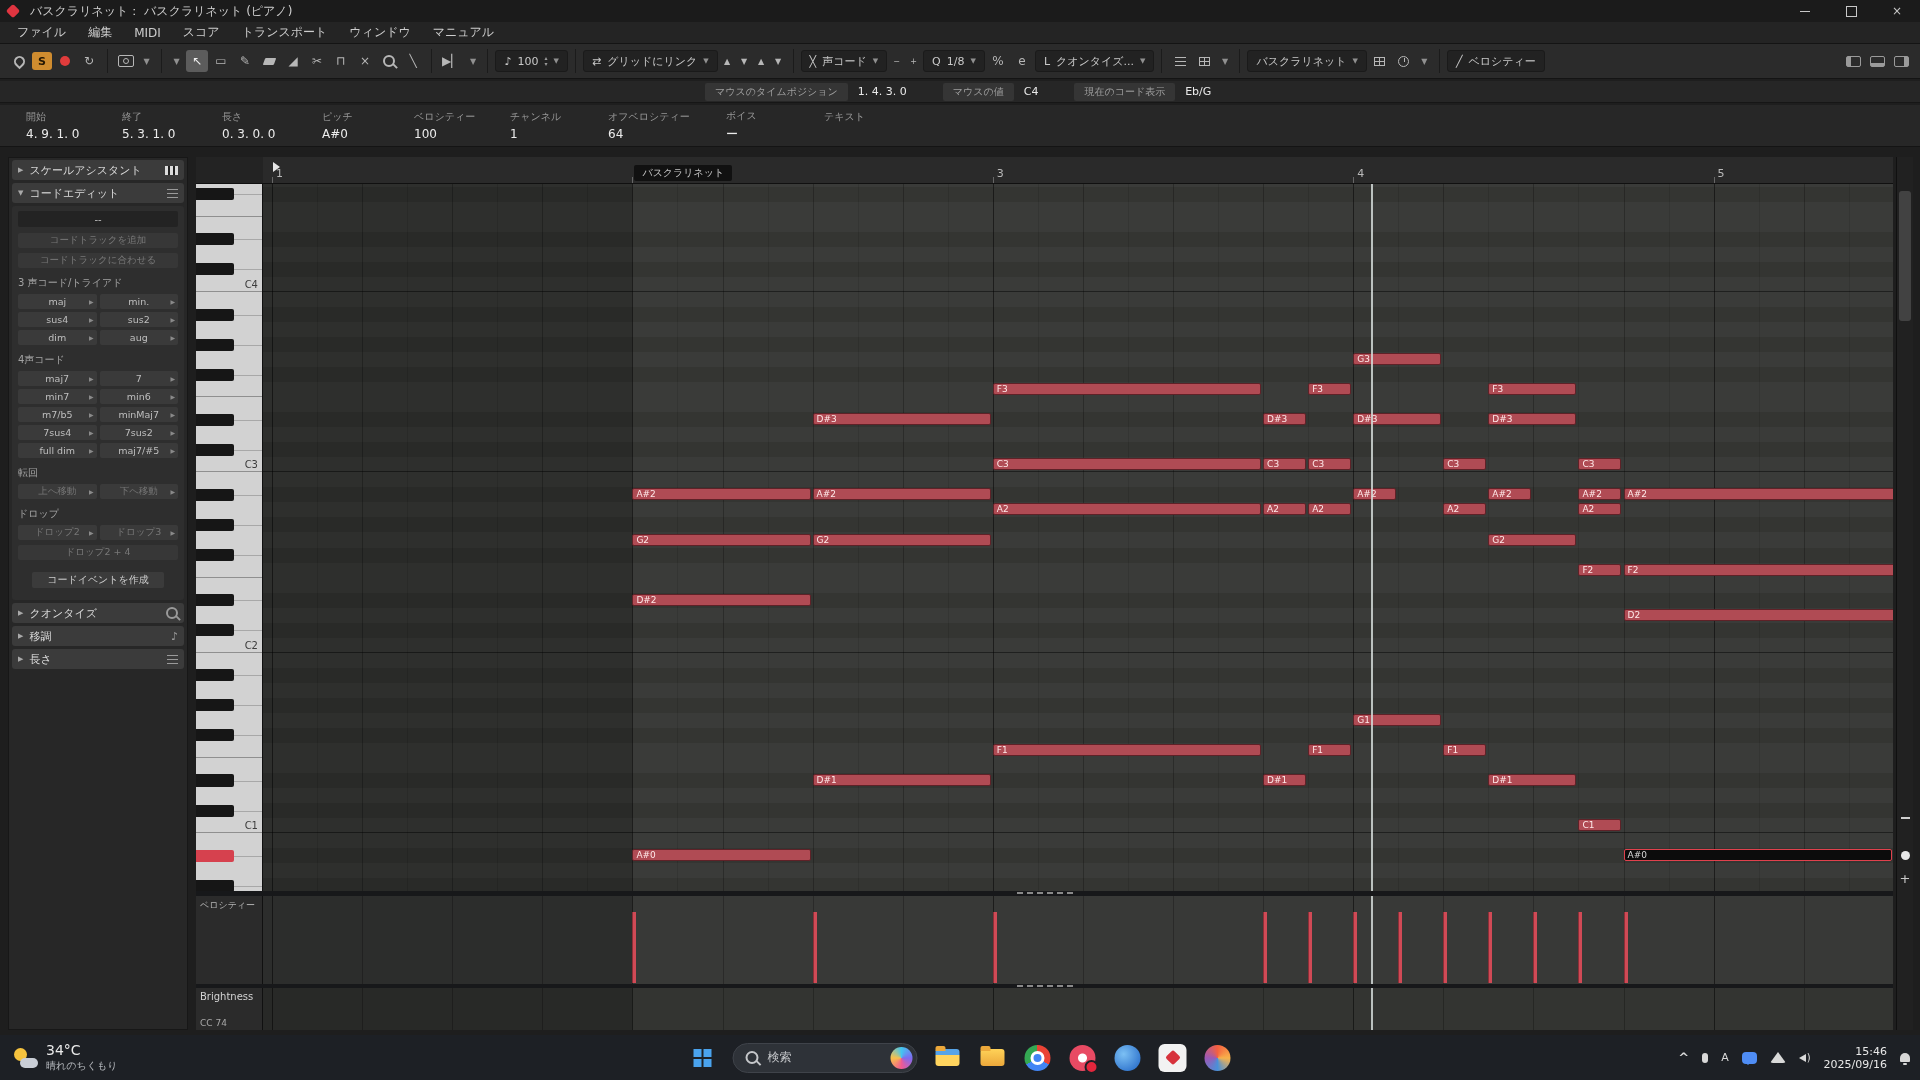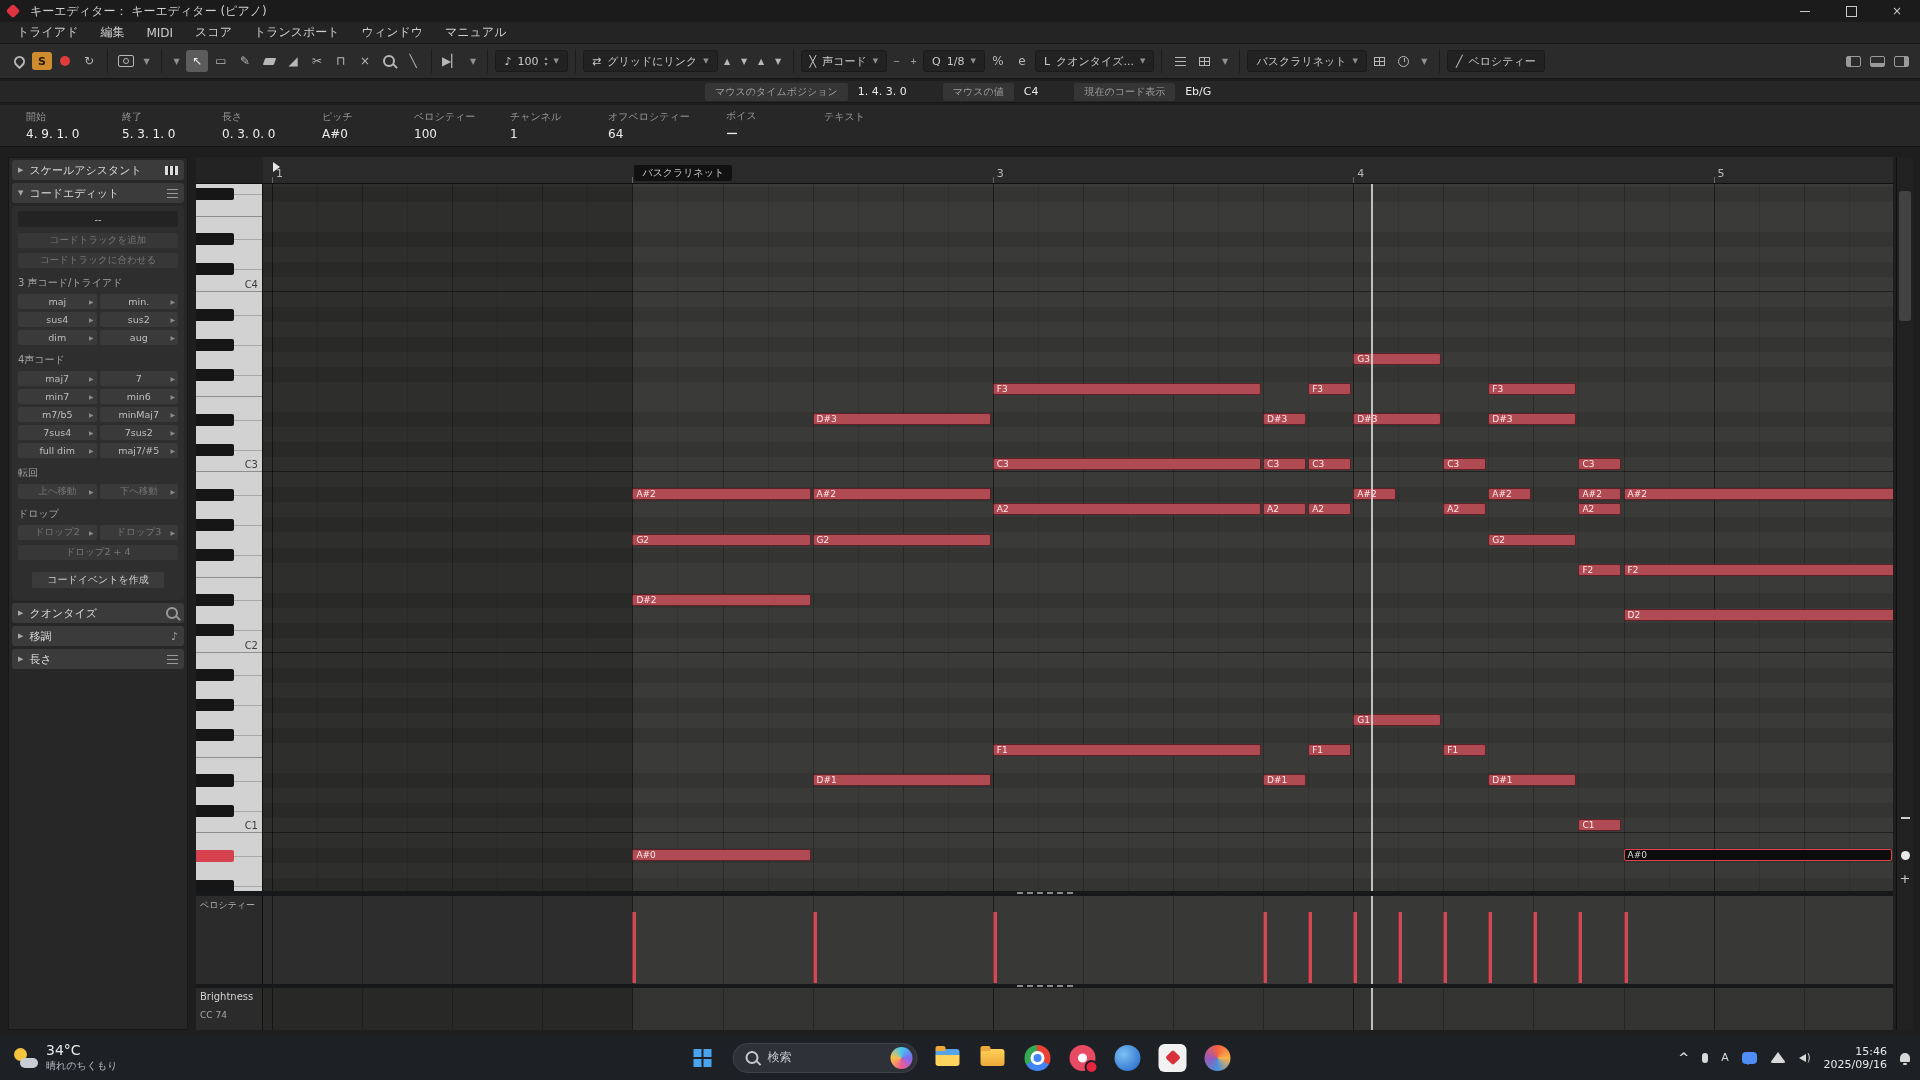--- a/index.html
+++ b/index.html
@@ -127,21 +127,21 @@
   .lane-divider .grip{width:56px;margin:1px auto 0;border-top:2px dashed #8a8a8a}
 
   #vellabel{position:absolute;left:196px;top:896px;width:67px;height:88px;background:#2b2b2b;
             border-right:1px solid #101010;box-sizing:border-box;padding:3px 4px;font-size:9px;color:#b5b5b5}
   #vellane{position:absolute;left:263px;top:896px;width:1630px;height:88px;background:#383937;overflow:hidden}
   .stem{position:absolute;bottom:1px;width:4px;height:71px;background:#d04a56;border-left:1px solid #8c2f37;box-sizing:border-box}
 
   #cclabel{position:absolute;left:196px;top:988px;width:67px;height:42px;background:#2b2b2b;
            border-right:1px solid #101010;box-sizing:border-box;padding:3px 4px}
   #cclabel .l1{font-size:10px;color:#d2d2d2}
-  #cclabel .l2{font-size:9px;color:#a8a8a8;margin-top:8px}
+  #cclabel .l2{font-size:9px;color:#a8a8a8;margin-top:16px}
   #cclane{position:absolute;left:263px;top:988px;width:1630px;height:42px;background:#333431;overflow:hidden}
 
   #vscroll{position:absolute;left:1896px;top:157px;width:17px;height:873px;background:#212121;border-left:1px solid #101010;box-sizing:border-box}
   .sthumb{position:absolute;left:2px;right:2px;top:34px;height:130px;background:#424242;border-radius:3px}
   .zoomdash{position:absolute;left:4px;top:660px;width:9px;height:2px;background:#cfcfcf}
   .zoomdot{position:absolute;left:4px;top:694px;width:9px;height:9px;border-radius:50%;background:#e8e8e8}
   .zoomplus{position:absolute;left:0;right:0;top:714px;text-align:center;font-size:13px;color:#c9c9c9}
 
   
   #taskbar{position:absolute;left:0;top:1035px;width:1920px;height:45px;background:#1d2025}
@@ -189,34 +189,34 @@
   .clockblk .c1{font-size:11px;color:#e8e8e8}
   .clockblk .c2{font-size:11px;color:#e8e8e8}
   .ci-bell{width:10px;height:9px;background:#d7d7d7;border-radius:5px 5px 1px 1px;position:relative}
   .ci-bell:after{content:"";position:absolute;left:3px;bottom:-3px;width:4px;height:2px;border-radius:2px;background:#d7d7d7}
 </style>
 </head>
 <body>
 
 <div id="titlebar">
   <span class="applogo"></span>
-  <span>キーエディター： キーエディター (ピアノ)</span>
+  <span>バスクラリネット： バスクラリネット (ピアノ)</span>
   <div class="winbtns">
     <div class="winbtn">
         <span class="minbar"></span>
       </div>
     <div class="winbtn">
         <span class="maxbox"></span>
       </div>
     <div class="winbtn">×</div>
   </div>
 </div>
 
 <div id="menubar">
-    <span class="menu-item">トライアド</span>
+    <span class="menu-item">ファイル</span>
     <span class="menu-item">編集</span>
     <span class="menu-item">MIDI</span>
     <span class="menu-item">スコア</span>
     <span class="menu-item">トランスポート</span>
     <span class="menu-item">ウィンドウ</span>
     <span class="menu-item">マニュアル</span>
   </div>
 
 <div id="toolbar">
   <div class="tbtn">

